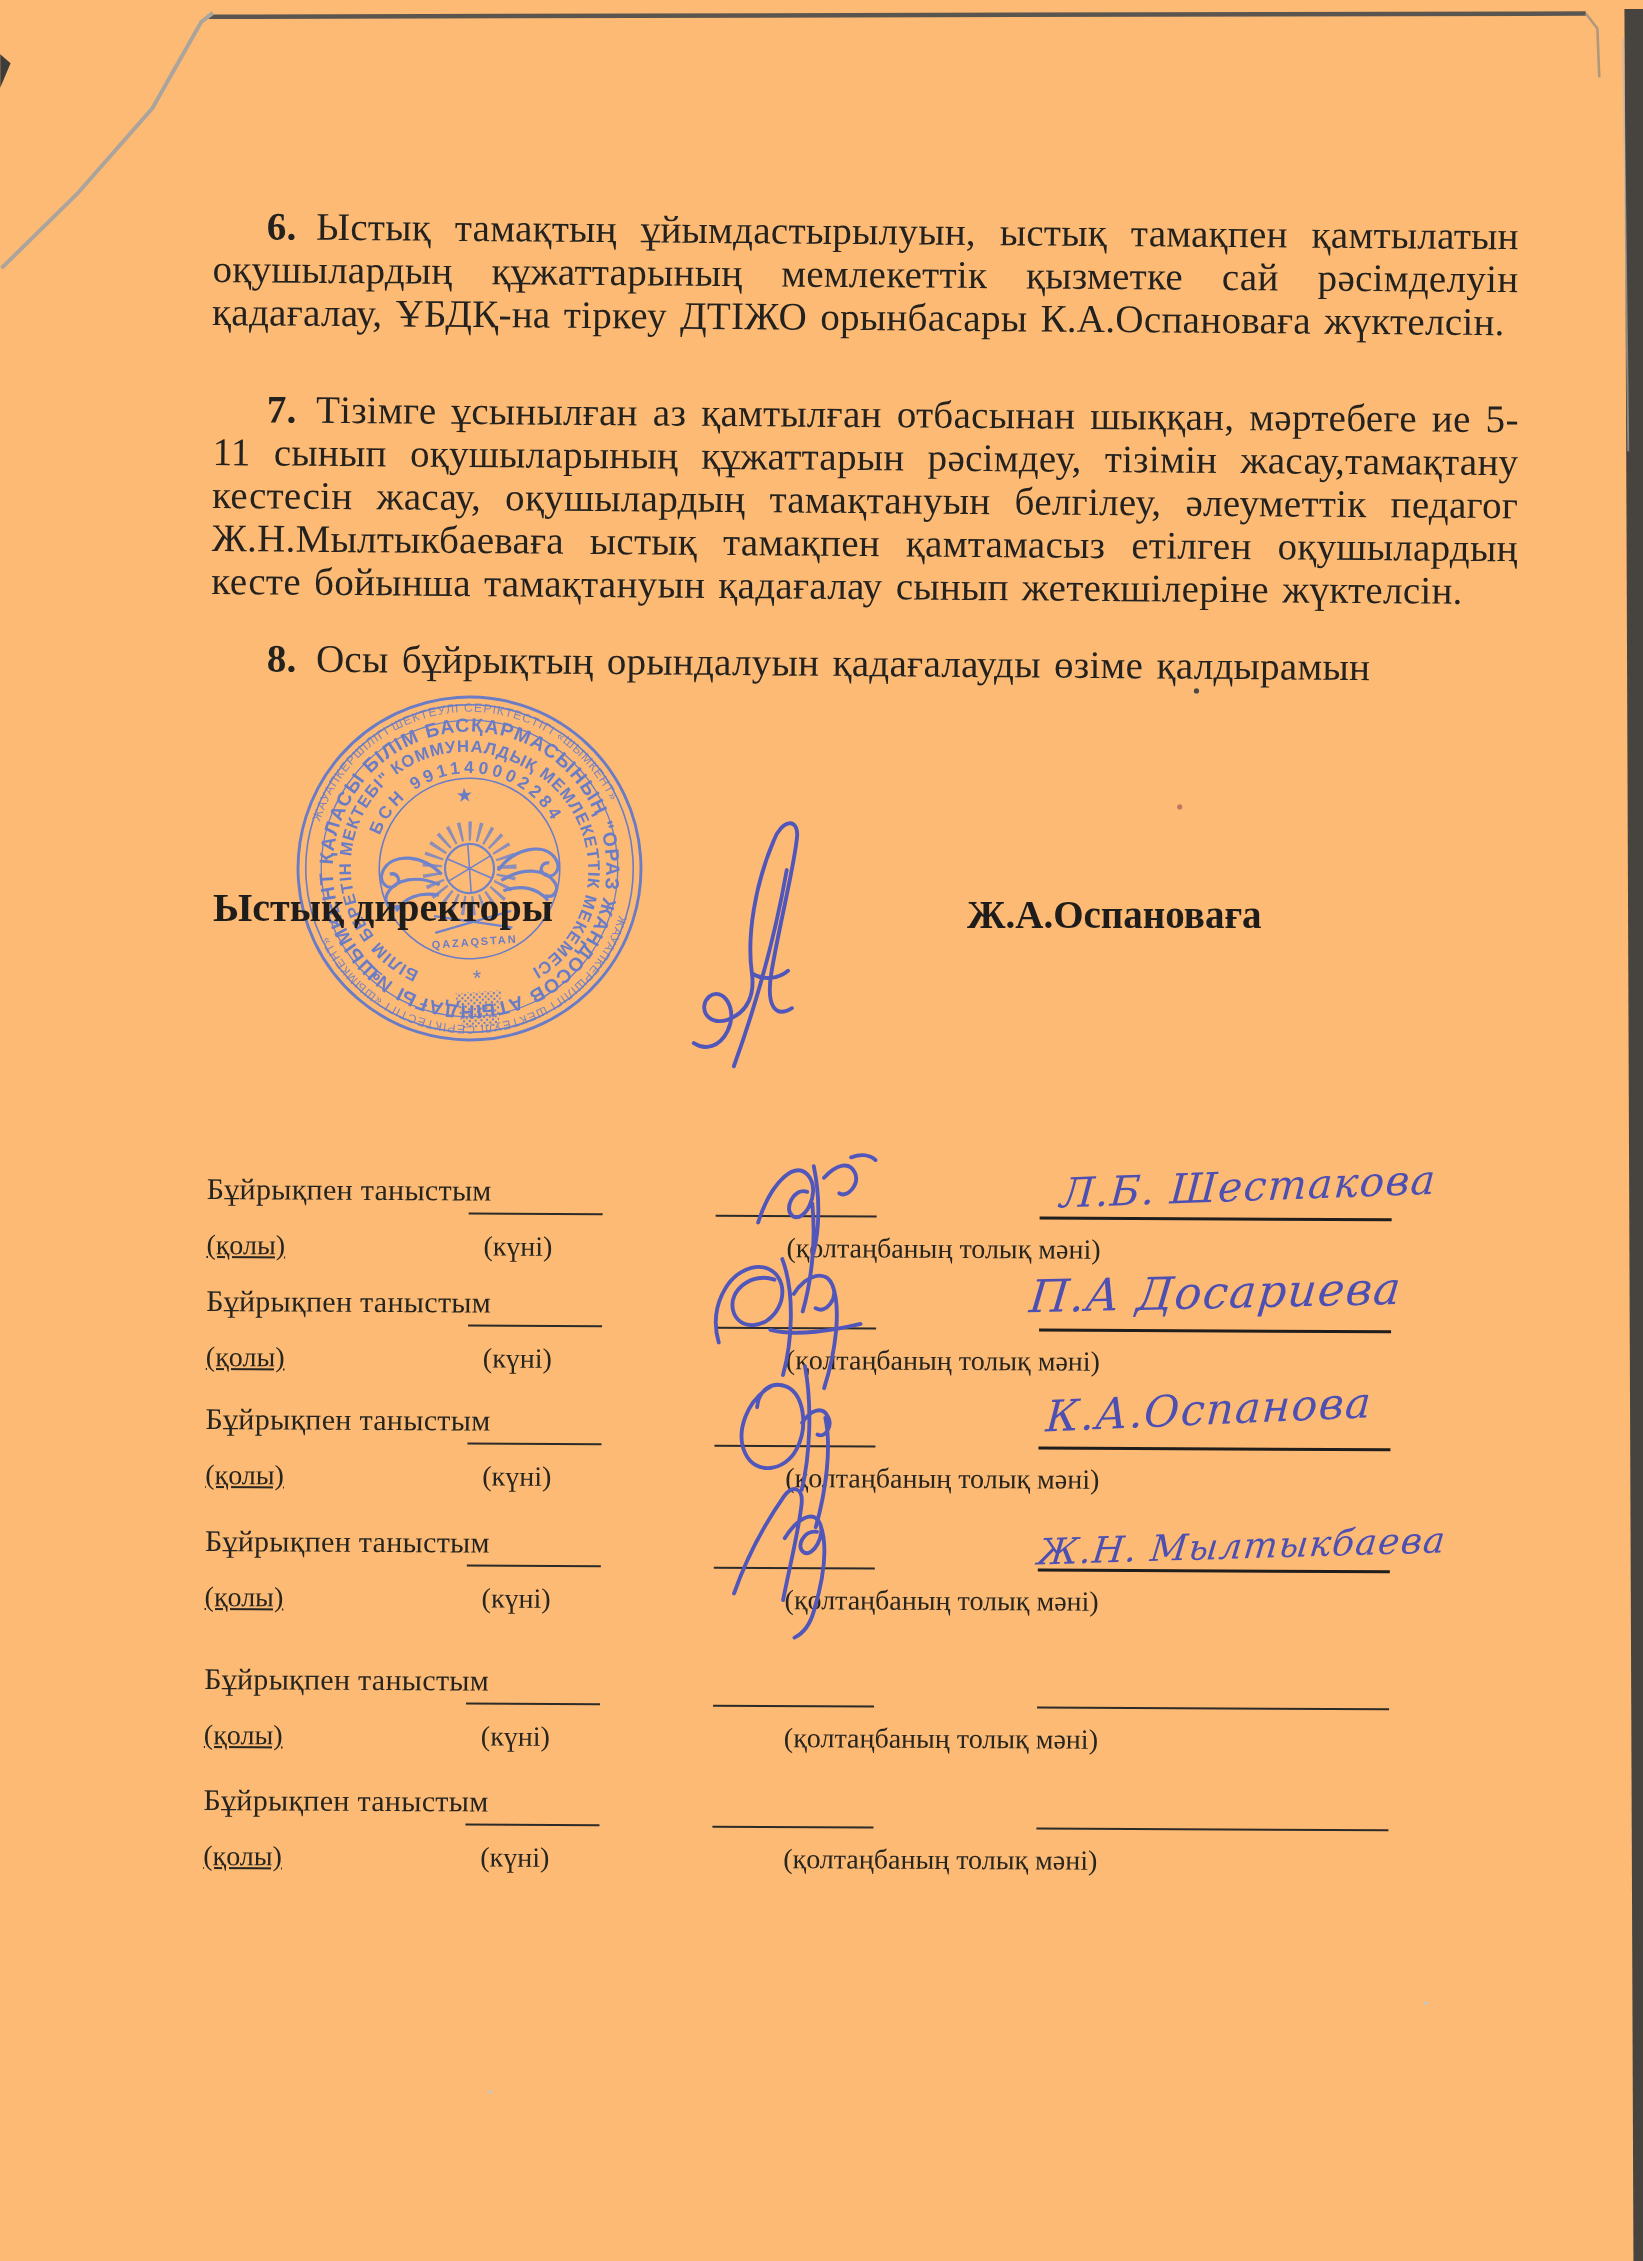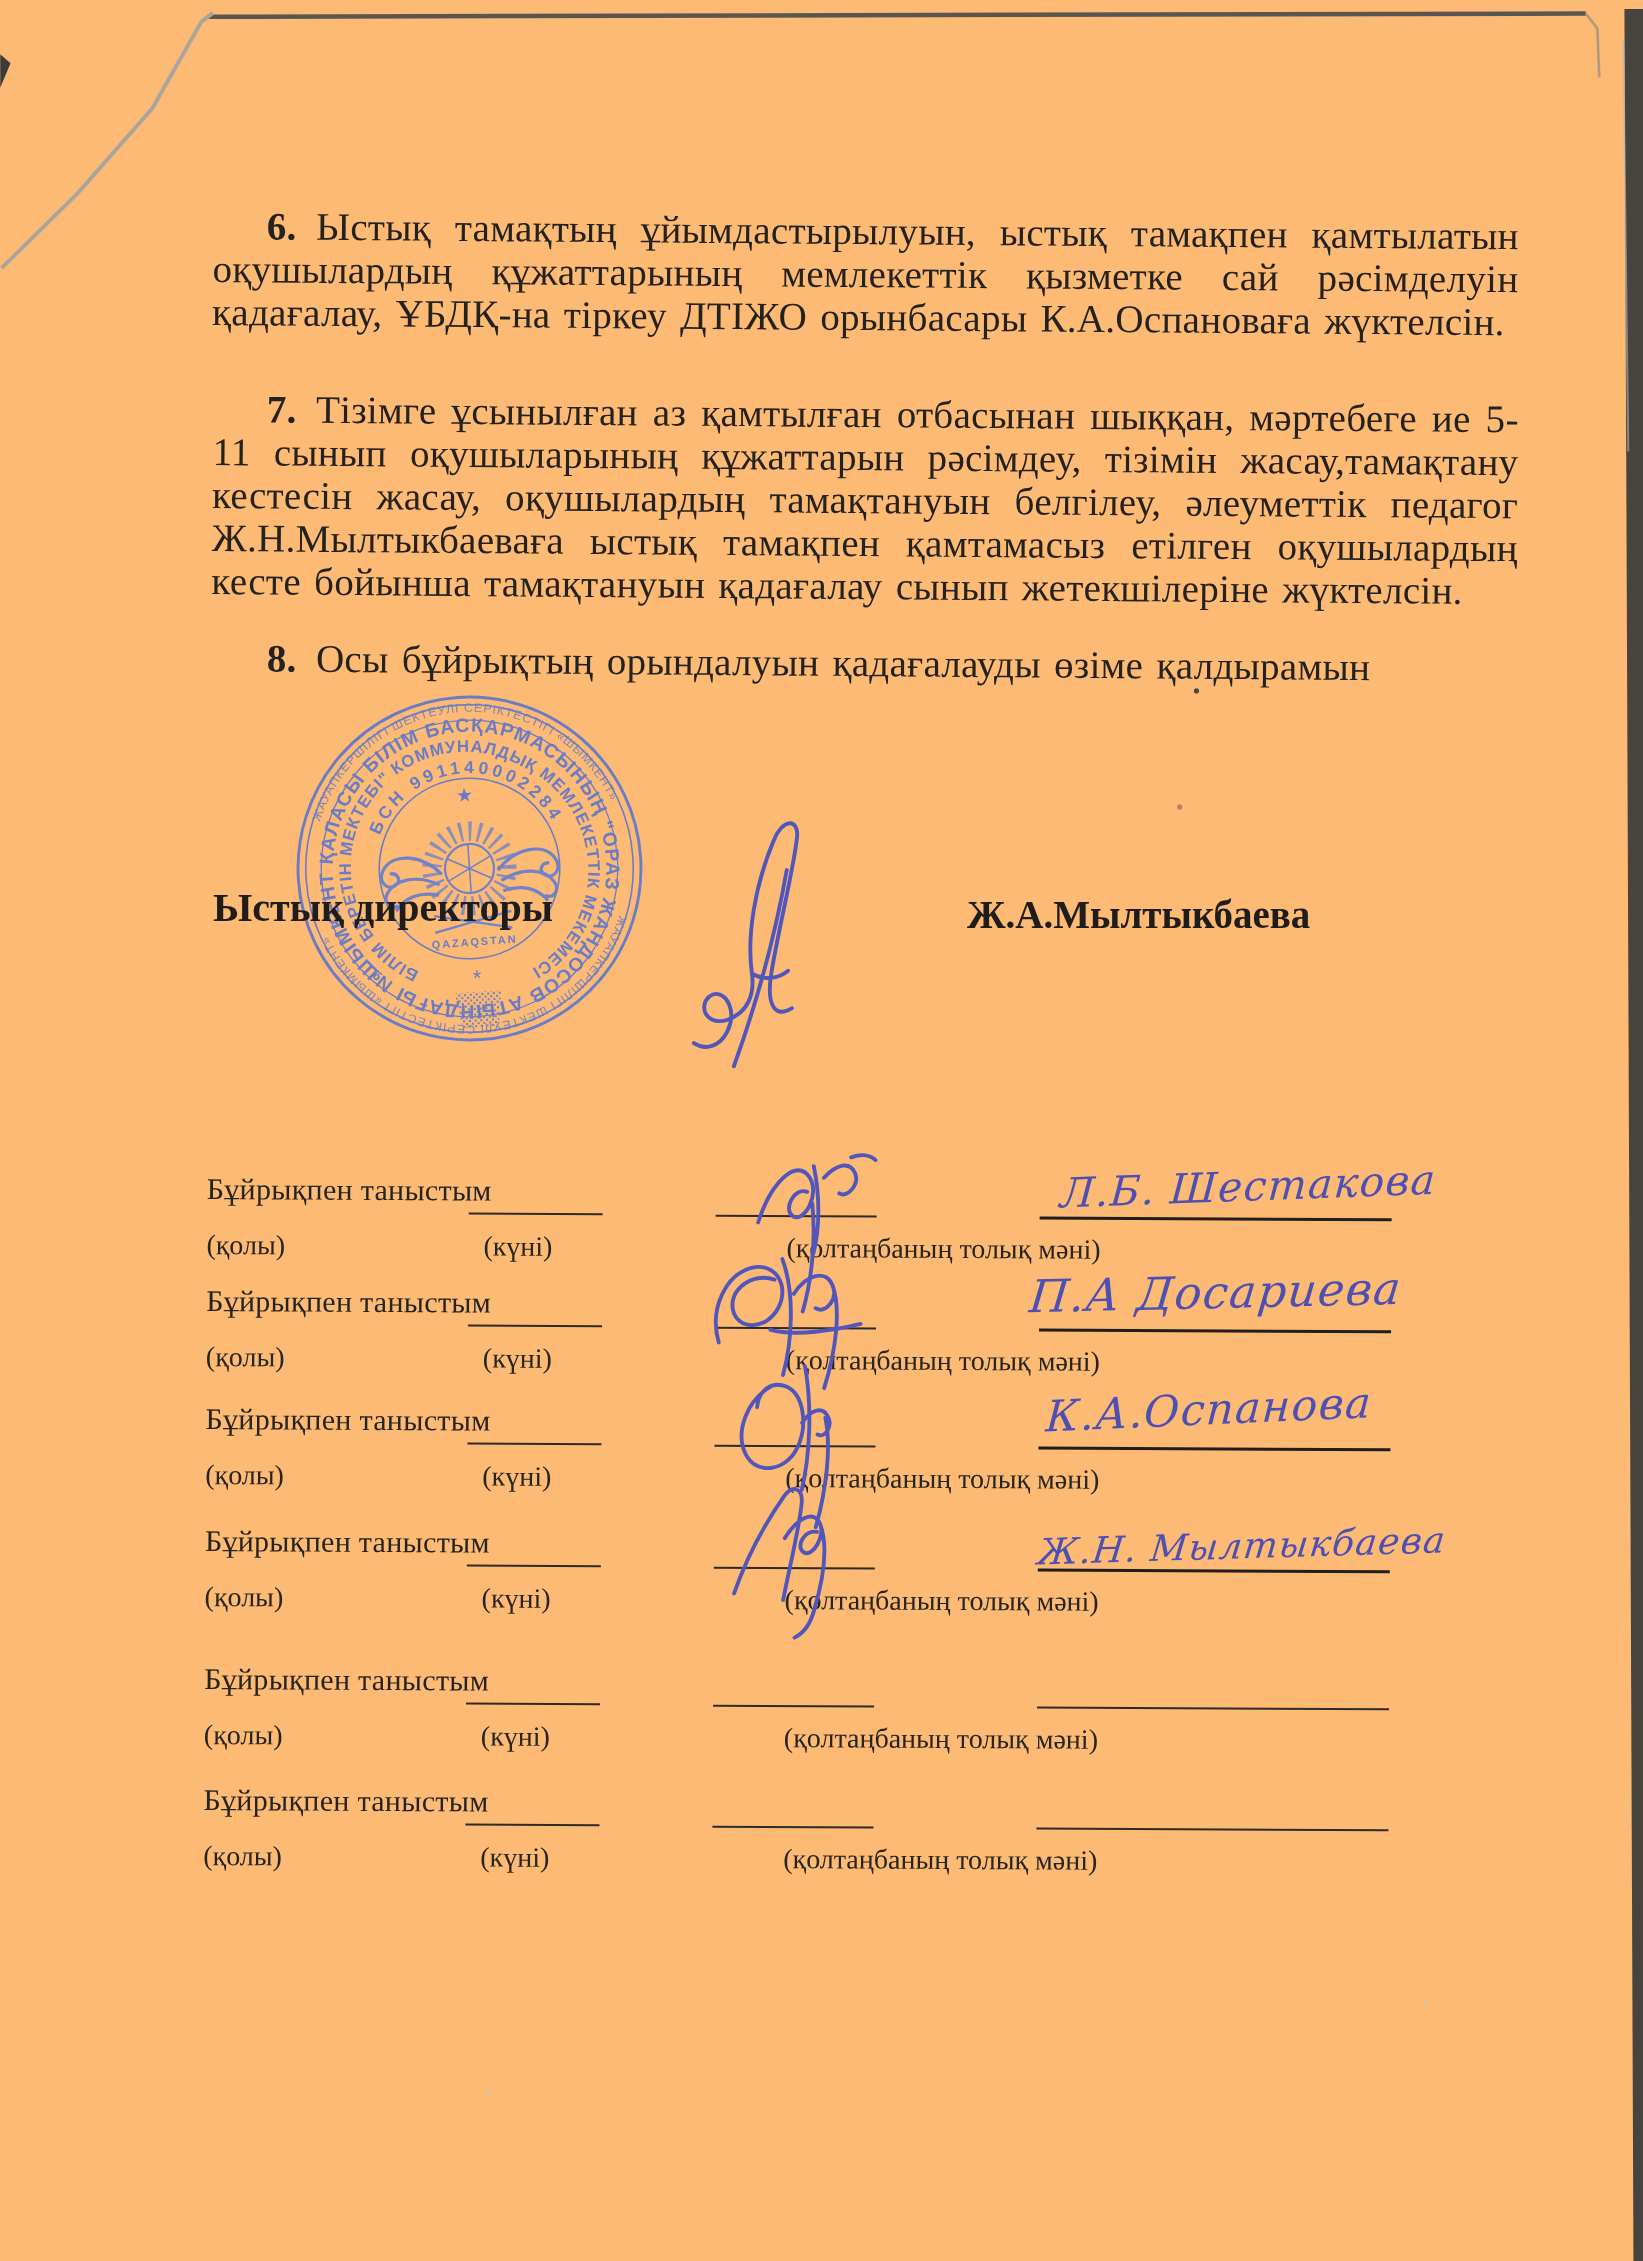--- a/index.html
+++ b/index.html
@@ -28,21 +28,21 @@
   #ack-block{position:absolute;left:0;top:0;width:1644px;height:2261px;
              transform:rotate(.3deg);transform-origin:left top;}
   .ack-row{position:absolute;left:213px;width:1238px;height:110px;font-size:30px;color:#25241f;}
   .ack-row .label{position:absolute;left:0;top:0;letter-spacing:0.3px;}
   .line{position:absolute;background:#2c2b29;height:1.9px;}
   .line.date{left:262px;top:39px;width:134px;}
   .line.sig{left:509px;top:40px;width:161px;}
   .line.name{left:833px;top:40px;width:352px;}
   .ack-row.signed .line.name{height:2.6px;background:#1f1e1c;}
   .cap{position:absolute;top:57px;font-size:28px;color:#26251f;}
-  .cap.qoly{left:0;}
+  .cap.qoly{left:0;text-decoration:underline;}
   .cap.kuni{left:277px;}
   .cap.full{left:580px;}
 
   
   .hand{position:absolute;font-family:"DejaVu Serif",serif;font-style:italic;color:#4d50b2;
         letter-spacing:1.3px;white-space:nowrap;transform-origin:left bottom;z-index:6;}
   #hand-0{left:1065px;top:1164px;font-size:41px;transform:rotate(-2.4deg) skewX(-6deg);}
   #hand-1{left:1034px;top:1265px;font-size:45px;transform:rotate(-1.6deg) skewX(-7deg);}
   #hand-2{left:1052px;top:1386px;font-size:43px;transform:rotate(-2.8deg) skewX(-6deg);}
   #hand-3{left:1044px;top:1526px;font-size:36px;transform:rotate(-2deg) skewX(-8deg);}
@@ -117,21 +117,21 @@
 
     <text x="280" y="462" text-anchor="middle" font-size="34">*</text>
     <polygon points="244,472 316,472 308,526 252,526" fill="url(#dotHatch)"></polygon>
   </svg>
 
   <svg class="scribble" id="sig-director" width="155" height="284" viewBox="0 0 240 440">
     <path d="M26 392 C44 404 66 398 78 374 C96 338 70 304 50 320 C32 336 46 366 78 356 C112 344 120 314 116 284 C108 228 120 148 150 78 C162 46 188 42 186 72 C182 118 158 210 146 284 C138 334 152 354 178 338 M116 284 C134 296 158 292 172 280 M170 124 C152 226 122 334 88 428"></path>
   </svg>
 
   <div class="director-title">Ыстық директоры</div>
-  <div class="director-name">Ж.А.Мылтыкбаева</div>
+  <div class="director-name">Ж.А.Оспановаға</div>
 
   <div id="ack-block">
 
     <div class="ack-row signed" style="top:1171px">
       <span class="label">Бұйрықпен таныстым</span>
       <div class="line date"></div>
       <div class="line sig"></div>
       <div class="line name"></div>
       <span class="cap qoly">(қолы)</span>
       <span class="cap kuni">(күні)</span>

